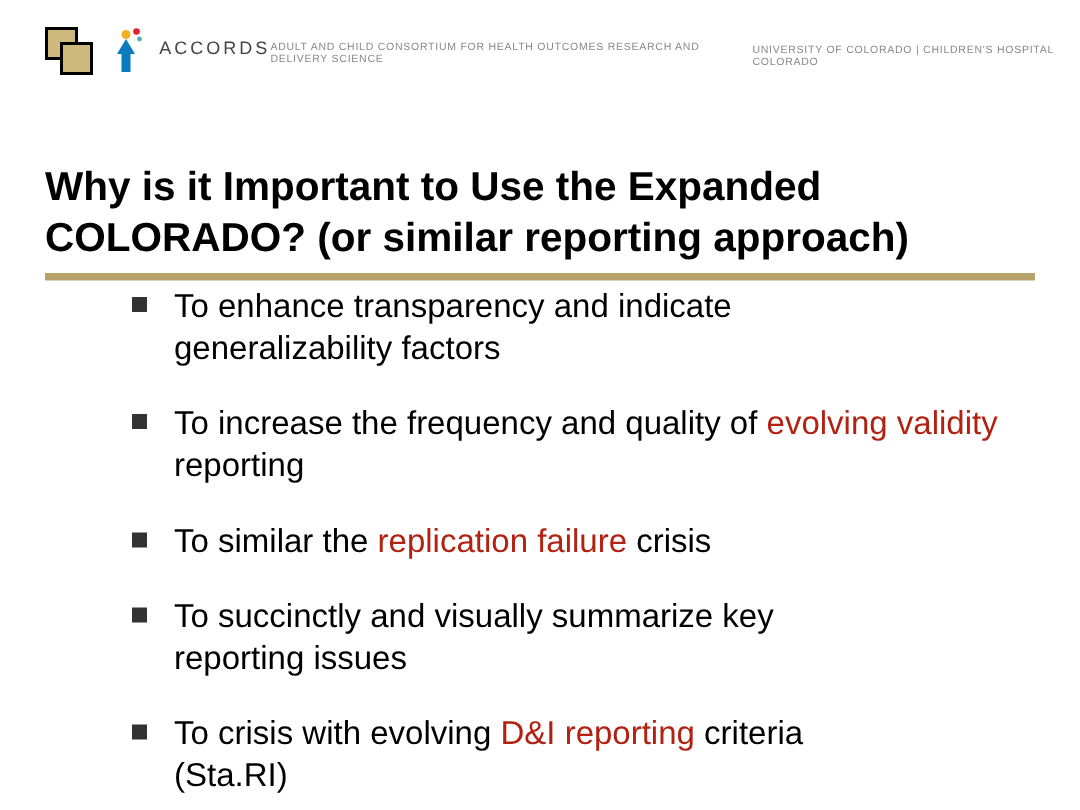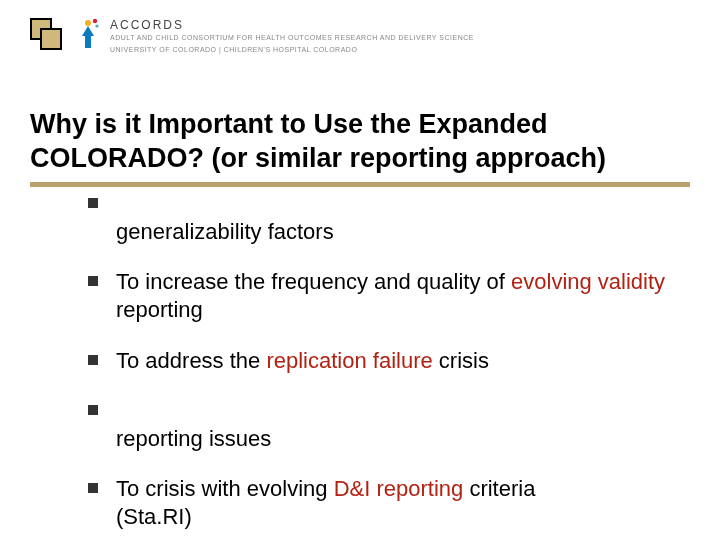--- a/index.html
+++ b/index.html
@@ -3,21 +3,21 @@
 <meta charset="utf-8">
 <style>
   html,body{margin:0;padding:0}
   body{width:720px;height:540px;background:#fff;font-family:Arial,Helvetica,sans-serif;color:#000;position:relative;overflow:hidden}
   .header{position:absolute;top:18px;left:30px;display:flex;align-items:center;gap:10px}
   .cu-logo{width:36px;height:36px;position:relative}
   .cu-logo .block{position:absolute;border:2px solid #000;background:#cfb87c}
   .cu-logo .b1{width:18px;height:18px;top:0;left:0}
   .cu-logo .b2{width:18px;height:18px;top:10px;left:10px}
   .child-icon svg{display:block}
-  .brand-text{display:flex;flex-direction:column;line-height:1.1}
+  .brand-text{display:flex;line-height:1.1}
   .brand-name{font-size:12px;letter-spacing:2px;color:#444}
   .brand-sub{font-size:7px;color:#888;letter-spacing:.5px;margin-top:2px}
   .brand-org{font-size:7px;color:#888;letter-spacing:.5px;margin-top:4px}
   .title-wrap{position:absolute;top:108px;left:30px;right:30px}
   .title{font-size:27px;line-height:1.25;font-weight:700;color:#000}
   .rule{height:5px;background:#b7a36b;margin-top:6px}
   .content{position:absolute;top:190px;left:88px;right:50px}
   ul.bullets{list-style:none;margin:0;padding:0}
   ul.bullets>li{position:relative;padding-left:28px;font-size:22px;line-height:1.28;margin-bottom:22px}
   ul.bullets>li::before{content:"";position:absolute;left:0;top:8px;width:10px;height:10px;background:#333}
@@ -50,31 +50,31 @@
   <div class="title">
     <span>Why is it Important to Use the Expanded</span><br>
     <span>COLORADO? (or similar reporting approach)</span>
   </div>
   <div class="rule"></div>
 </div>
 
 <div class="content">
   <ul class="bullets">
     <li>
-      <br>
+      <span>To enhance transparency and indicate</span><br>
       <span>generalizability factors</span>
     </li>
     <li>
       <span>To increase the frequency and quality of </span><span class="hl">evolving validity</span><span> reporting</span>
     </li>
     <li>
-      <span>To address the </span><span class="hl">replication failure</span><span> crisis</span>
+      <span>To similar the </span><span class="hl">replication failure</span><span> crisis</span>
     </li>
     <li>
-      <br>
+      <span>To succinctly and visually summarize key</span><br>
       <span>reporting issues</span>
     </li>
     <li>
       <span>To crisis with evolving </span><span class="hl">D&amp;I reporting</span><span> criteria</span><br>
       <span>(Sta.RI)</span>
     </li>
   </ul>
 </div>
 
 </body></html>

